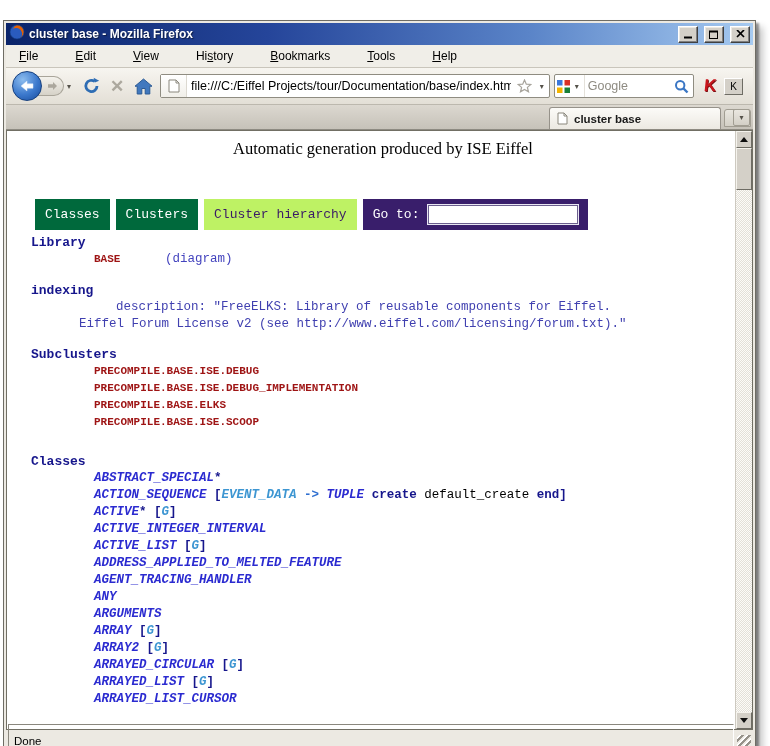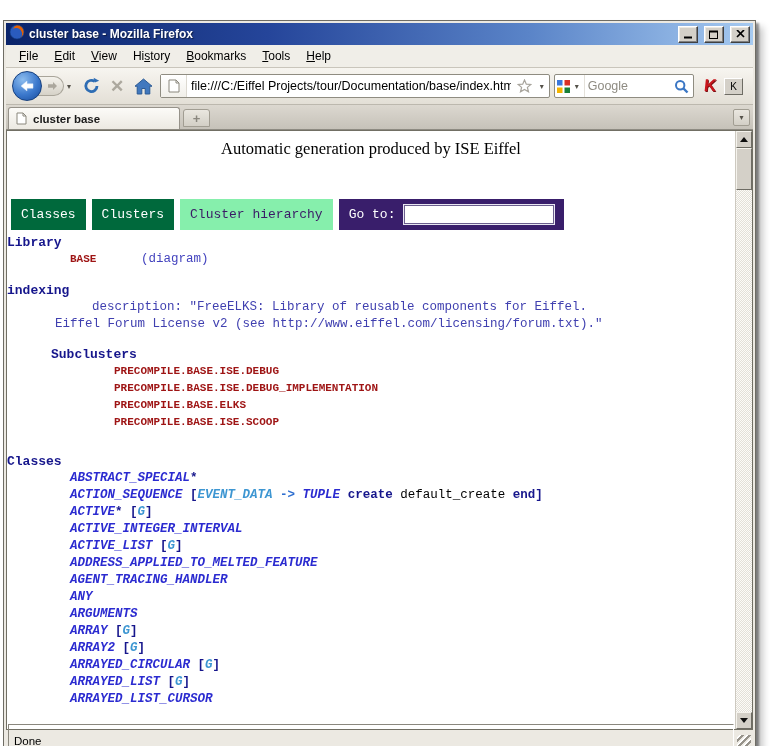--- a/index.html
+++ b/index.html
@@ -19,21 +19,21 @@
               display:flex; align-items:center; padding:0 3px; gap:4px; }
   .title-text { color:#fff; font-weight:bold; font-size:12px; flex:1;
                 text-shadow:1px 1px 1px rgba(0,0,0,.5); white-space:nowrap; overflow:hidden;}
   .win-btn { width:20px; height:17px; background:#D4D0C8;
              border:1px solid; border-color:#FFFFFF #404040 #404040 #FFFFFF;
              box-shadow:inset -1px -1px 0 #808080, inset 1px 1px 0 #ECE9E2;
              display:flex; align-items:center; justify-content:center; margin-left:2px; }
 
   
   .menubar { height:23px; flex:0 0 23px; background:#F0EEE8; border-bottom:1px solid #C9C5BB;
-             display:flex; align-items:center; padding-left:5px; font-size:12px; color:#000; }
+             display:flex; align-items:center; padding-left:5px; font-size:12px; color:#000;gap:21px; }
   .menu-item { padding:3px 8px; cursor:default; }
   .u { text-decoration:underline; }
 
   
   .navbar { height:37px; flex:0 0 37px; background:linear-gradient(#F7F5F0,#E3DFD6);
             border-bottom:1px solid #BCB8AE; display:flex; align-items:center; padding:0 6px; }
   .backfwd { display:flex; align-items:center; margin-right:4px; }
   .back-btn { width:30px; height:30px; border-radius:50%;
               background:radial-gradient(circle at 35% 28%,#8CBCEE 0%,#3B78CC 55%,#174A9A 100%);
               border:1px solid #16407F; display:flex; align-items:center; justify-content:center; z-index:2; }
@@ -64,43 +64,43 @@
   .mag-box { width:22px; display:flex; align-items:center; justify-content:center; }
 
   .kasp { color:#C8161D; font-weight:bold; font-size:17px; margin:0 8px 0 4px;
           font-family:"Liberation Sans",sans-serif; transform:skewX(-6deg); text-shadow:1px 1px 0 #7A0E12; }
   .k-btn { width:19px; height:17px; background:#D4D0C8; border:1px solid;
            border-color:#fff #6E6C64 #6E6C64 #fff; font-size:10px; display:flex;
            align-items:center; justify-content:center; margin-right:4px; }
 
   
   .tabbar { height:25px; flex:0 0 25px; background:linear-gradient(#DCD8D0,#C6C2B9);
-            border-bottom:1px solid #8E8B82; display:flex; align-items:flex-end; padding:0 2px; position:relative; }
+            border-bottom:1px solid #8E8B82; display:flex; align-items:flex-end; padding:0 2px; position:relative;justify-content:flex-end; }
   .tab { width:172px; height:22px; background:linear-gradient(#FCFBF8,#ECE9E2);
          border:1px solid #96928A; border-bottom:none; border-radius:3px 3px 0 0;
          display:flex; align-items:center; gap:6px; padding:0 7px; font-size:11.5px; font-weight:bold; color:#1A1A1A; }
   .newtab-btn { width:27px; height:18px; margin:0 0 2px 3px; background:linear-gradient(#EAE7E0,#D3CFC6);
                 border:1px solid #A19D92; border-radius:3px 3px 0 0; display:flex; align-items:center;
                 justify-content:center; color:#8A877E; font-size:13px; font-weight:bold; }
   .alltabs-btn { position:absolute; right:3px; bottom:3px; width:17px; height:17px;
                  display:flex; align-items:center; justify-content:center; font-size:8px; color:#55524A;
                  background:linear-gradient(#EAE7E0,#D3CFC6); border:1px solid #A19D92; border-radius:2px; }
 
   
   .content-outer { flex:1; display:flex; border:1px solid #716F64; background:#fff; min-height:0; }
-  .content { flex:1; min-width:0; overflow:hidden; padding:4px 0 0 0; }
+  .content { flex:1; min-width:0; overflow:hidden; padding:4px 0 0 24px; }
 
   .page-header { text-align:center; font-family:"Liberation Serif",serif; font-size:16.5px;
                  color:#000; margin:4px 0 0 0; }
 
   .btn-row { display:flex; gap:6px; margin:40px 0 0 4px; height:31px; }
   .pill { font-family:"Liberation Mono",monospace; font-size:13px; display:flex; align-items:center;
           padding:0 10px; white-space:nowrap; }
   .pill.green { background:#00693C; color:#fff; }
-  .pill.gold  { background:#86efac; color:#3A1A66; }
+  .pill.gold  { background:#bef264; color:#3A1A66; }
   .pill.goto  { background:#391E6B; color:#fff; gap:9px; }
   .goto-input { width:150px; height:19px; background:#fff; border:1px solid #6B5E8E;
                 box-shadow:0 0 0 1px #E8E6F2; outline:none; font-family:"Liberation Mono",monospace; font-size:12px; }
 
   .mono { font-family:"Liberation Mono",monospace; font-size:12.5px; line-height:17px; }
   .sec-heading { color:#16168C; font-weight:bold; font-size:13px; }
   .indent { padding-left:63px; }
   .cluster-name { color:#9E1414; font-weight:bold; font-size:11px; display:inline-block; min-width:71px; }
   .lib-link { color:#4343BE; }
   .desc { color:#4040B0; }
@@ -109,21 +109,21 @@
   .sub-item { color:#9E1414; font-weight:bold; font-size:11px; line-height:17px; padding-left:63px; cursor:pointer; }
   .class-line { line-height:17px; padding-left:63px; cursor:pointer; white-space:nowrap; }
   .seg-cls  { color:#2B2BD0; font-weight:bold; font-style:italic;margin-top:32px; }
   .seg-gen  { color:#3D96D2; font-weight:bold; font-style:italic; }
   .seg-kw   { color:#16168C; font-weight:bold; }
   .seg-punc { color:#16168C; font-weight:bold; }
   .seg-arrow{ color:#2F6FD0; font-weight:bold; }
 
   .m-lib { margin-top:4px; }
   .m-idx { margin-top:14px; }
-  .m-sub { margin-top:13px;margin-left:44px; }
+  .m-sub { margin-top:13px; }
   .m-cls { margin-top:22px; }
 
   
   .scrollbar { flex:0 0 17px; display:flex; flex-direction:column; border-left:1px solid #CDC9C0; }
   .sb-btn { height:17px; flex:0 0 17px; background:#D4D0C8; border:1px solid;
             border-color:#F5F3ED #6E6C64 #6E6C64 #F5F3ED; display:flex; align-items:center; justify-content:center; }
   .sb-thumb { height:42px; flex:0 0 42px; background:#D4D0C8; border:1px solid;
               border-color:#F5F3ED #6E6C64 #6E6C64 #F5F3ED; }
   .sb-track { flex:1; background:#FCFBF8;
               background-image:linear-gradient(45deg,#E3E0D8 25%,transparent 25%,transparent 75%,#E3E0D8 75%),

